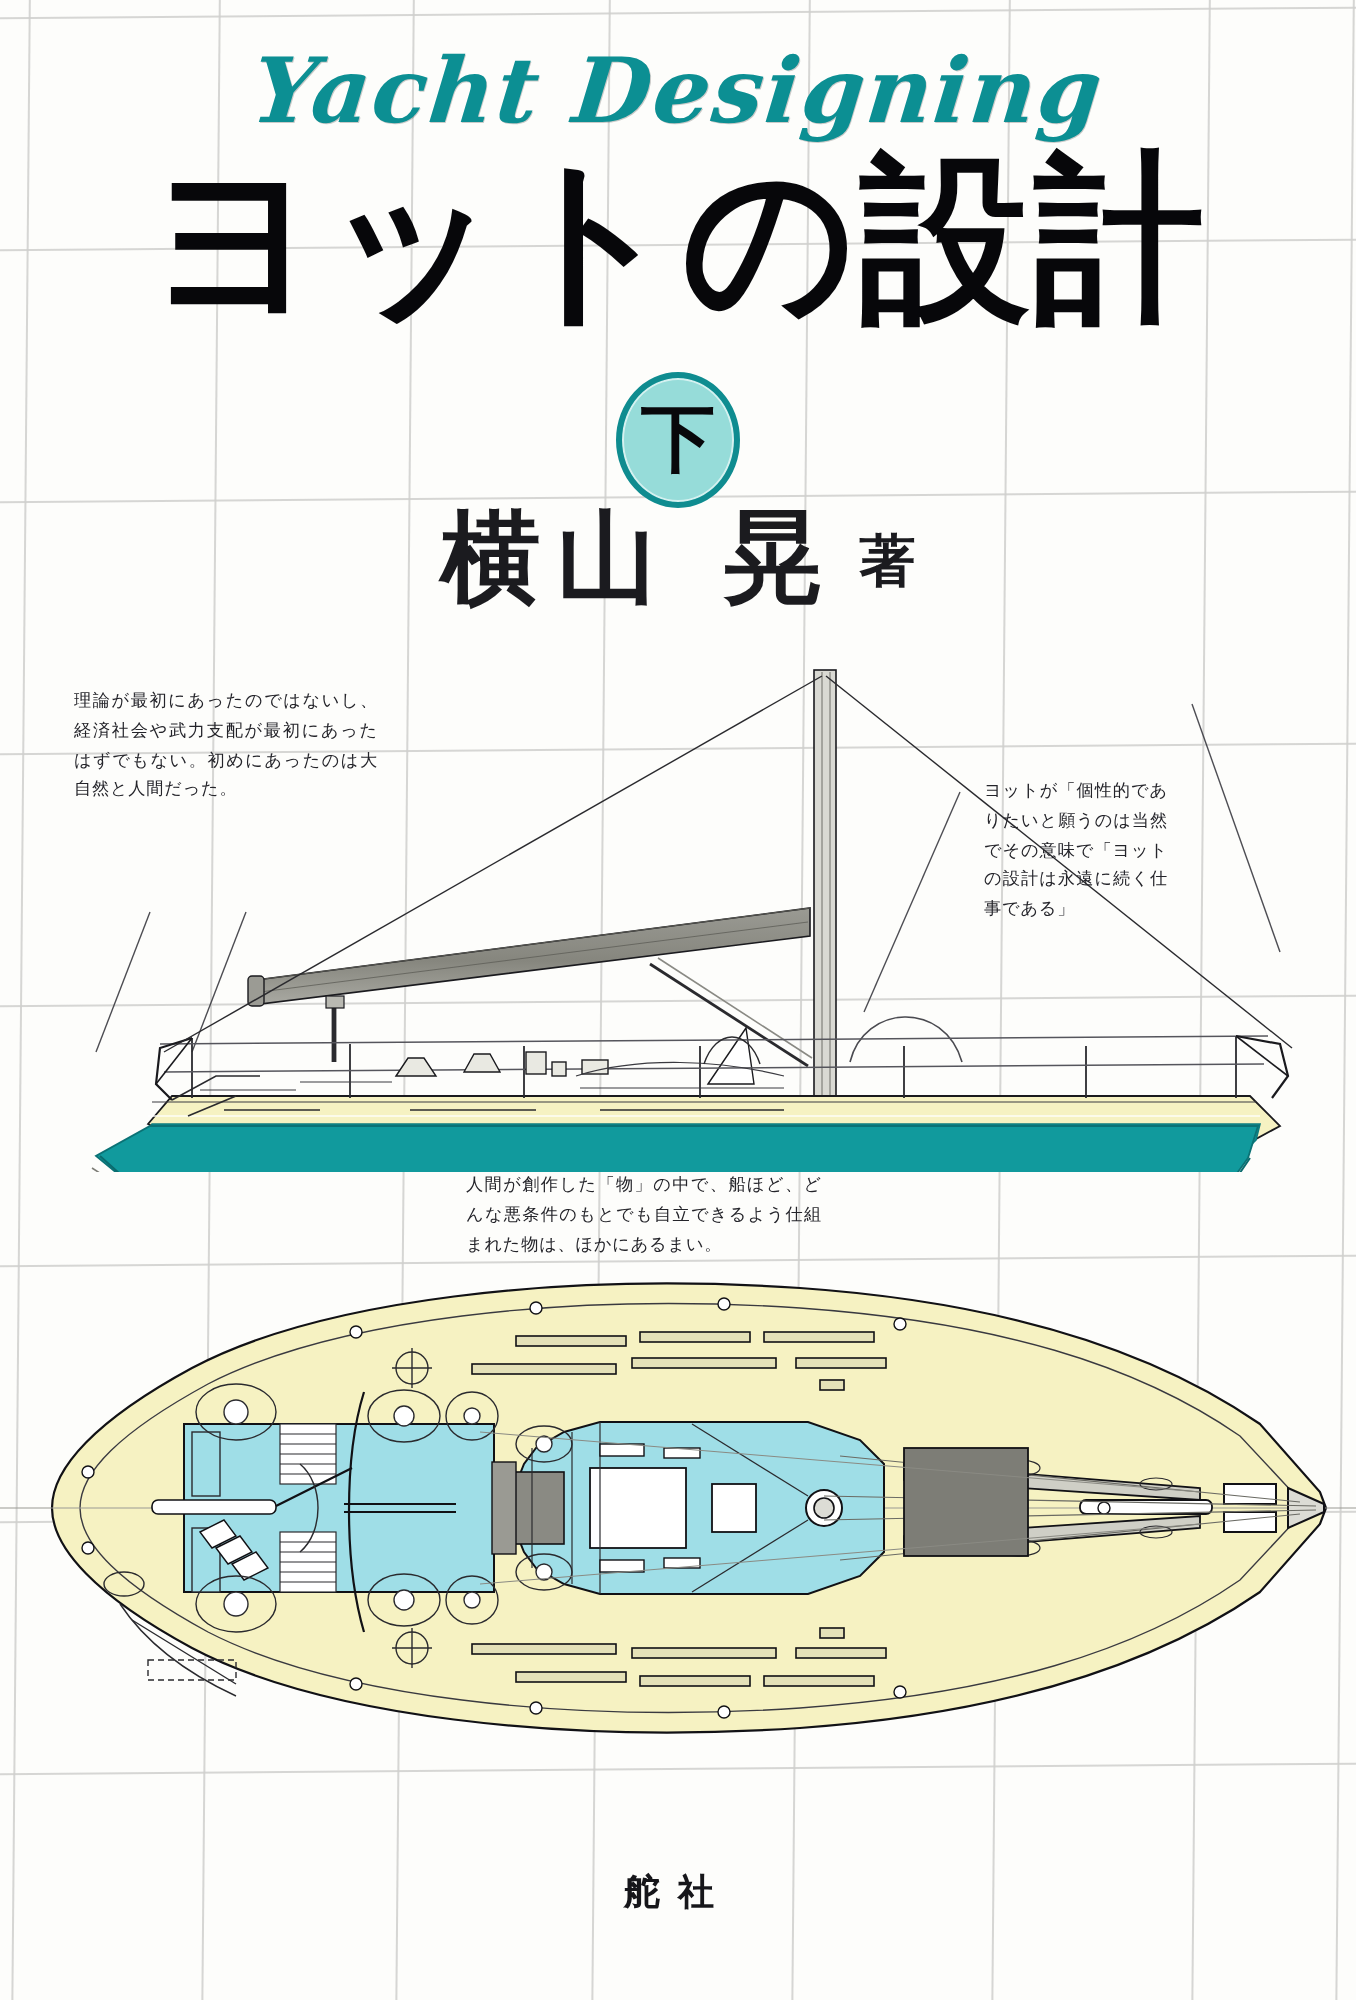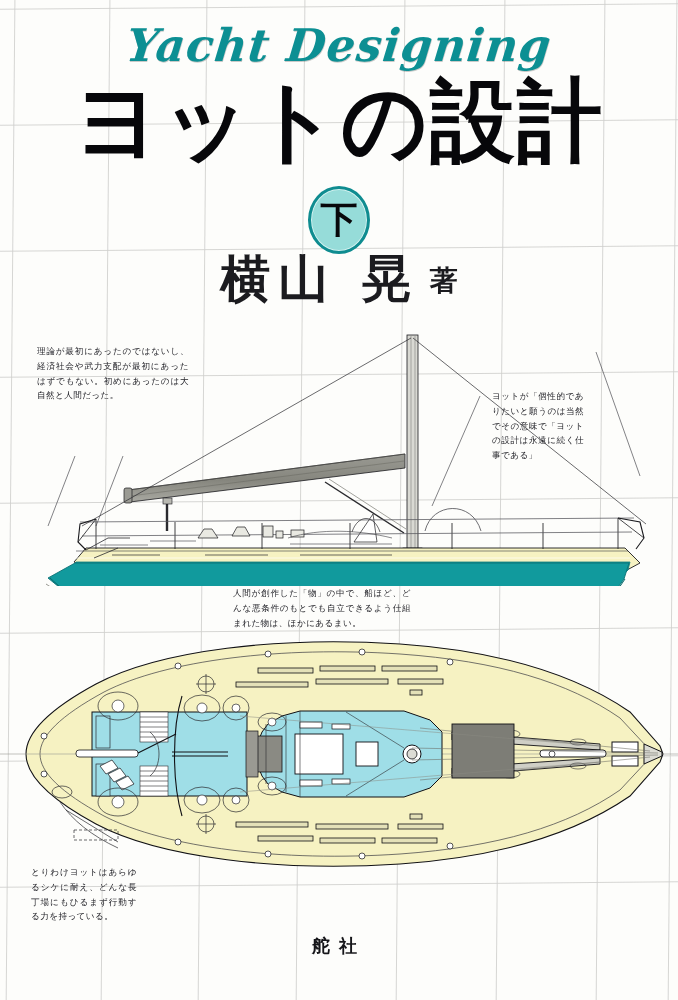--- a/index.html
+++ b/index.html
@@ -46,21 +46,21 @@
   .author-name{font-size:50px;letter-spacing:8px;text-align:right;}
   .author-suffix{font-size:28px;margin-left:10px;position:relative;top:-6px;letter-spacing:0;}
 
   
   .note{
     position:absolute;font-family:"DejaVu Serif",serif;
     font-size:8.6px;line-height:1.72;color:#24242a;letter-spacing:.4px;
     text-align:justify;
   }
   .note-tl{left:37px;top:344px;width:152px;}
-  .note-tr{left:492px;top:389px;width:92px;}
+  .note-tr{left:492px;top:389px;width:92px;font-family:Liberation Mono, monospace;}
   .note-mid{left:233px;top:586px;width:178px;}
   .note-bl{left:31px;top:865px;width:106px;}
   .note-br{left:440px;top:863px;width:150px;}
 
   .publisher{
     position:absolute;left:0;right:0;top:934px;text-align:center;
     font-family:"DejaVu Serif",serif;font-weight:700;font-size:18px;
     letter-spacing:9px;color:#16161a;
   }
 
@@ -407,17 +407,16 @@
         <line x1="240" y1="92" x2="600" y2="122"></line>
         <line x1="240" y1="168" x2="600" y2="138"></line>
       </g>
     </g>
   </svg>
   </div>
 
   <div class="note note-tl">理論が最初にあったのではないし、経済社会や武力支配が最初にあったはずでもない。初めにあったのは大自然と人間だった。</div>
   <div class="note note-tr">ヨットが「個性的でありたいと願うのは当然でその意味で「ヨットの設計は永遠に続く仕事である」</div>
   <div class="note note-mid">人間が創作した「物」の中で、船ほど、どんな悪条件のもとでも自立できるよう仕組まれた物は、ほかにあるまい。</div>
-  <div class="note note-bl">とりわけヨットはあらゆるシケに耐え、どんな長丁場にもひるまず行動する力を持っている。</div>
 
   <div class="publisher">舵社</div>
 
 </div>
 
 </body></html>

